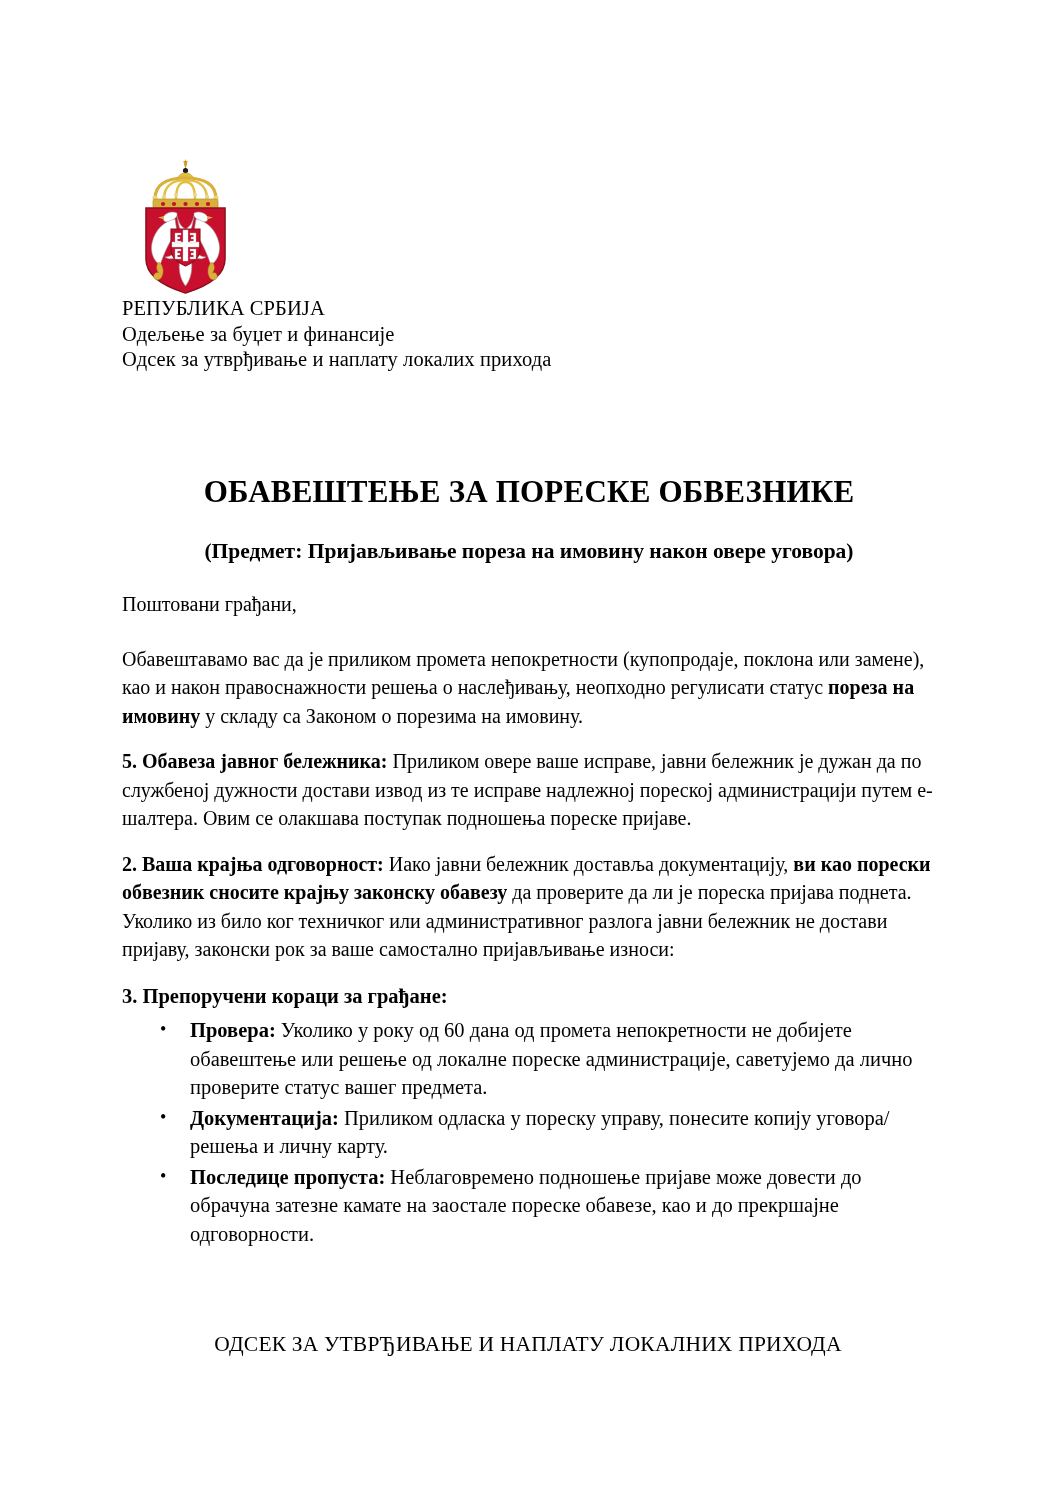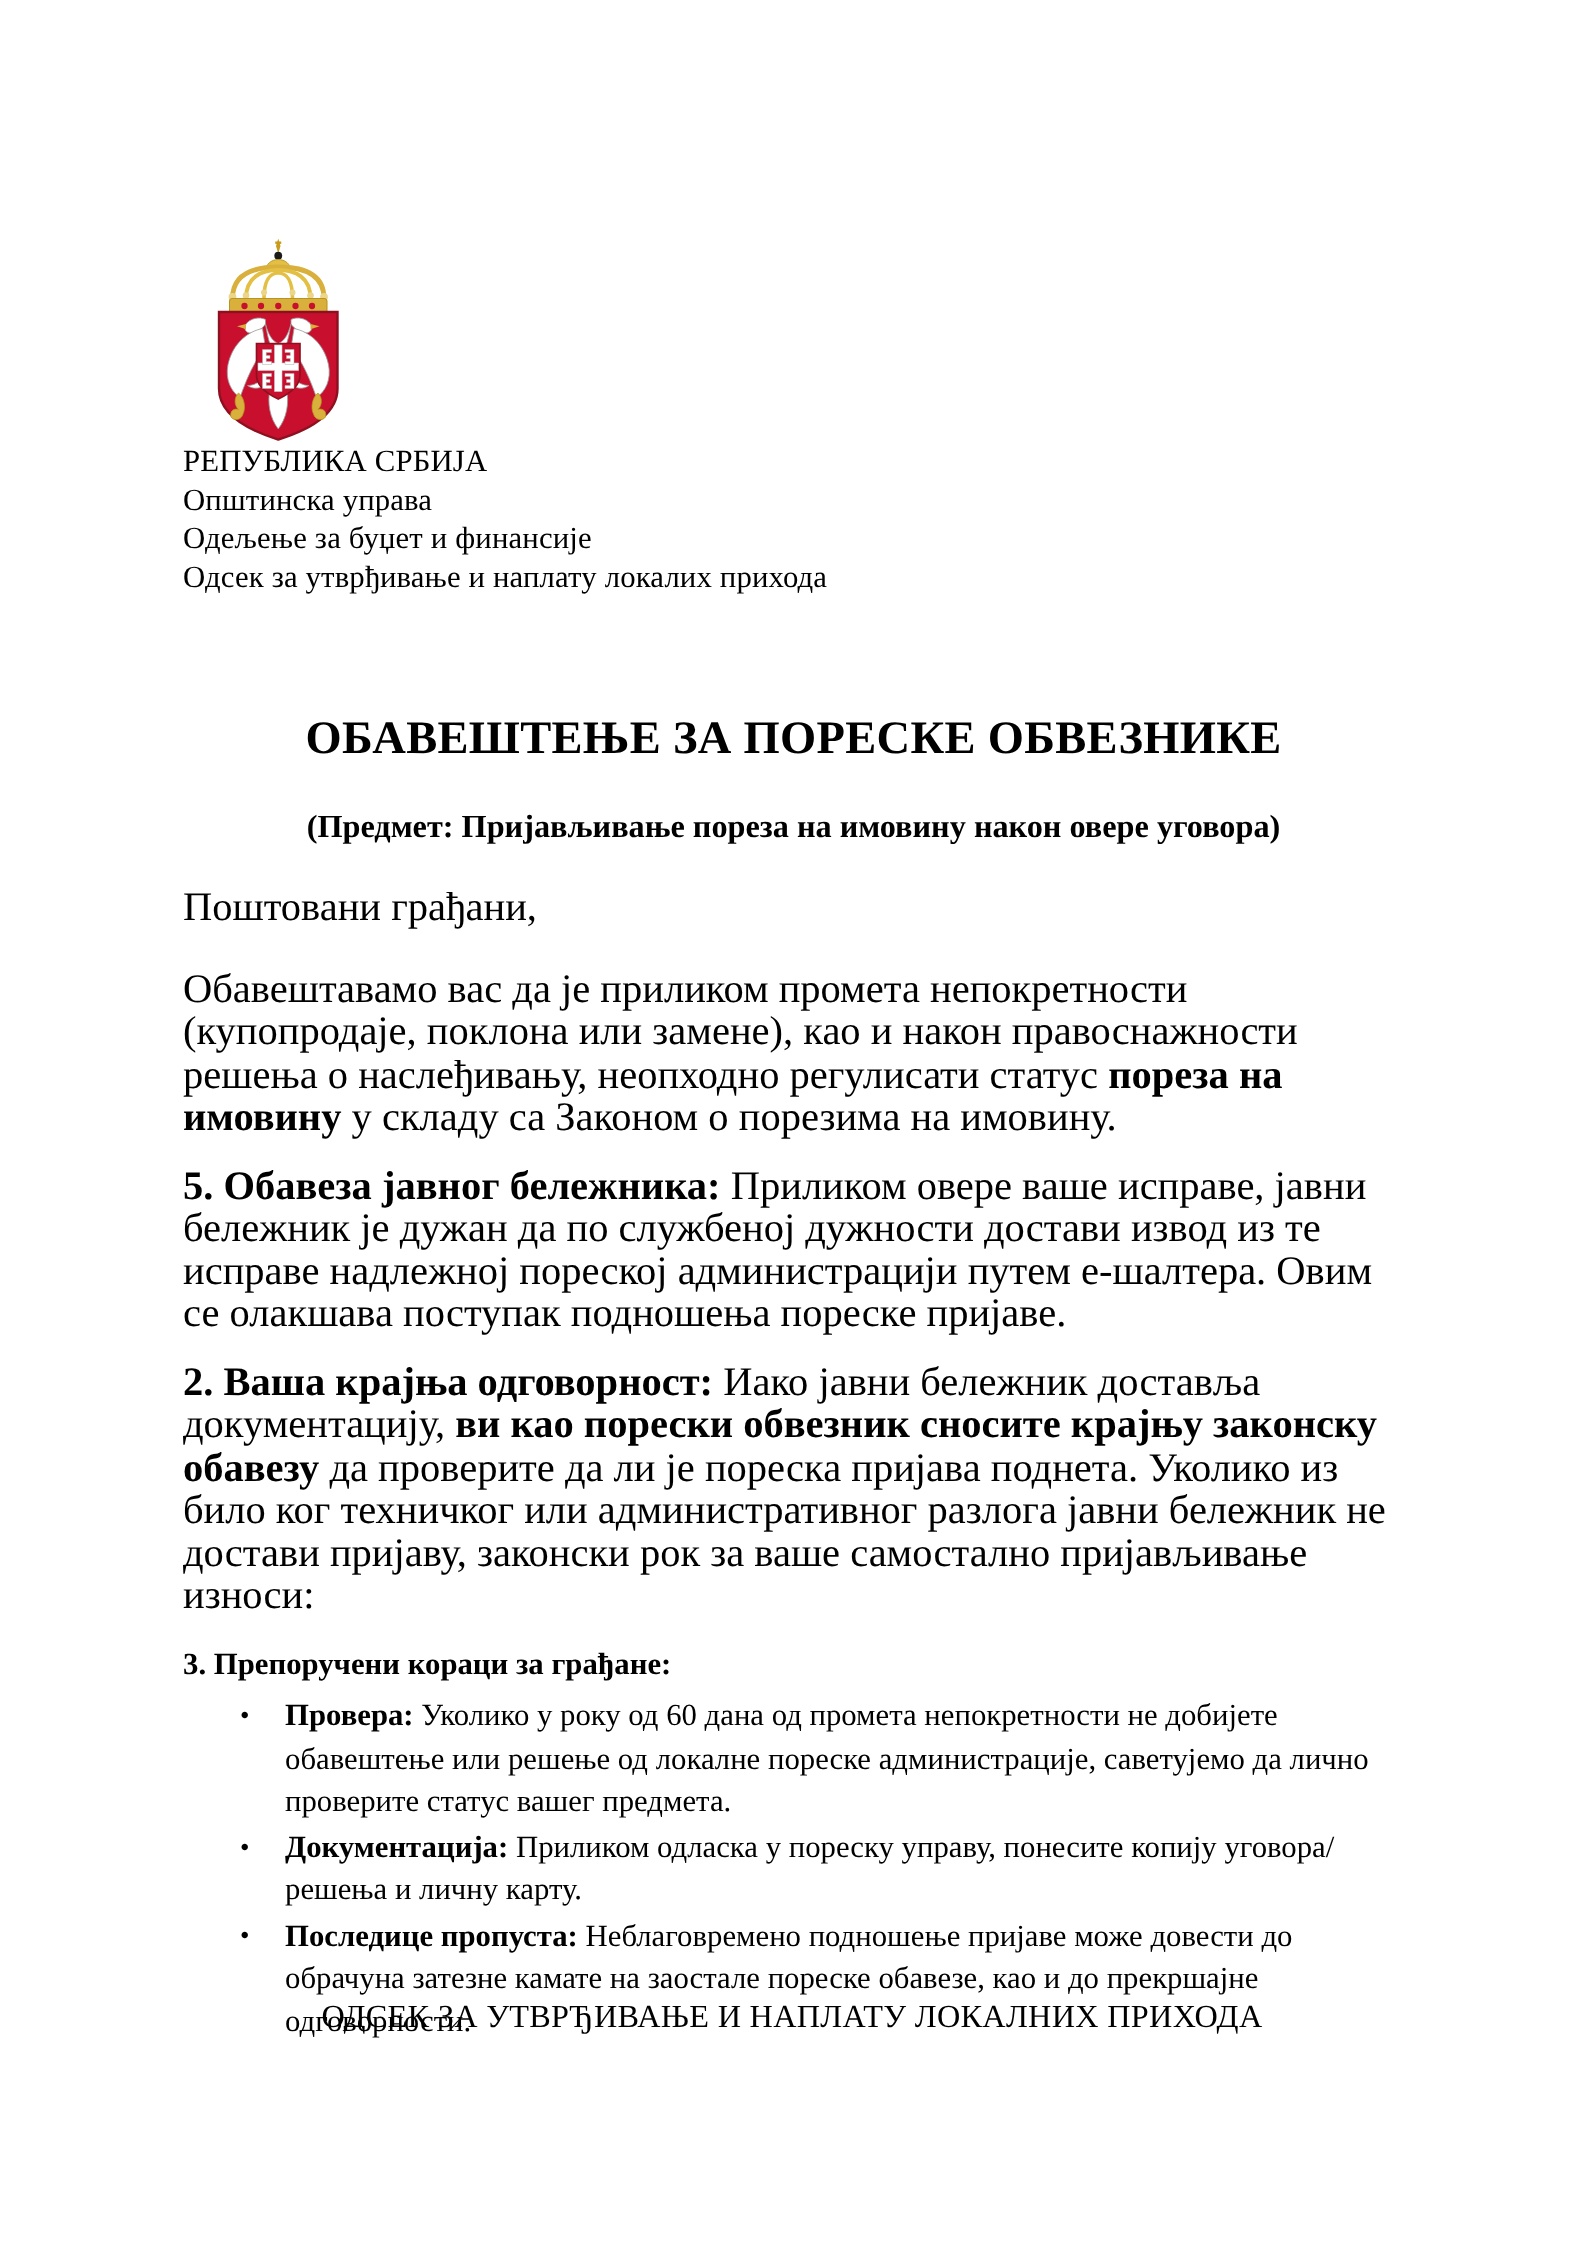--- a/index.html
+++ b/index.html
@@ -71,21 +71,21 @@
 
   
   .body-col {
     position: absolute;
     left: 122px;
     top: 590px;
     width: 812px;
   }
   p.para {
     margin: 0 0 17px 0;
-    font-size: 27px;
+    font-size: 20px;
     line-height: 28.5px;
     text-align: left;
   }
   p.para.greet { margin-bottom: 26px; }
   p.para.tight { margin-bottom: 18px; }
   b, strong { font-weight: bold; }
 
   ul.bullets {
     list-style: none;
     margin: 0 0 18px 0;
@@ -194,21 +194,20 @@
 
       <g fill="#D9B03C" stroke="#B8941F" stroke-width="0.5">
         <path d="M26 107 C23 110 23 115 26 118 C23 117 20 119 21 123 C23 126 28 125 29 121 C31 117 30 110 26 107 Z"></path>
         <path d="M79 107 C82 110 82 115 79 118 C82 117 85 119 84 123 C82 126 77 125 76 121 C74 117 75 110 79 107 Z"></path>
       </g>
     </svg>
   </div>
 
   <div class="org-block">
     <div class="org-line">РЕПУБЛИКА СРБИЈА</div>
-    <div class="org-line">Општинска управа</div>
     <div class="org-line">Одељење за буџет и финансије</div>
     <div class="org-line">Одсек за утврђивање и наплату локалих прихода</div>
   </div>
 
   <div class="doc-title">ОБАВЕШТЕЊЕ ЗА ПОРЕСКЕ ОБВЕЗНИКЕ</div>
   <div class="doc-subtitle">(Предмет: Пријављивање пореза на имовину након овере уговора)</div>
 
   <div class="body-col">
 
     <p class="para greet">

